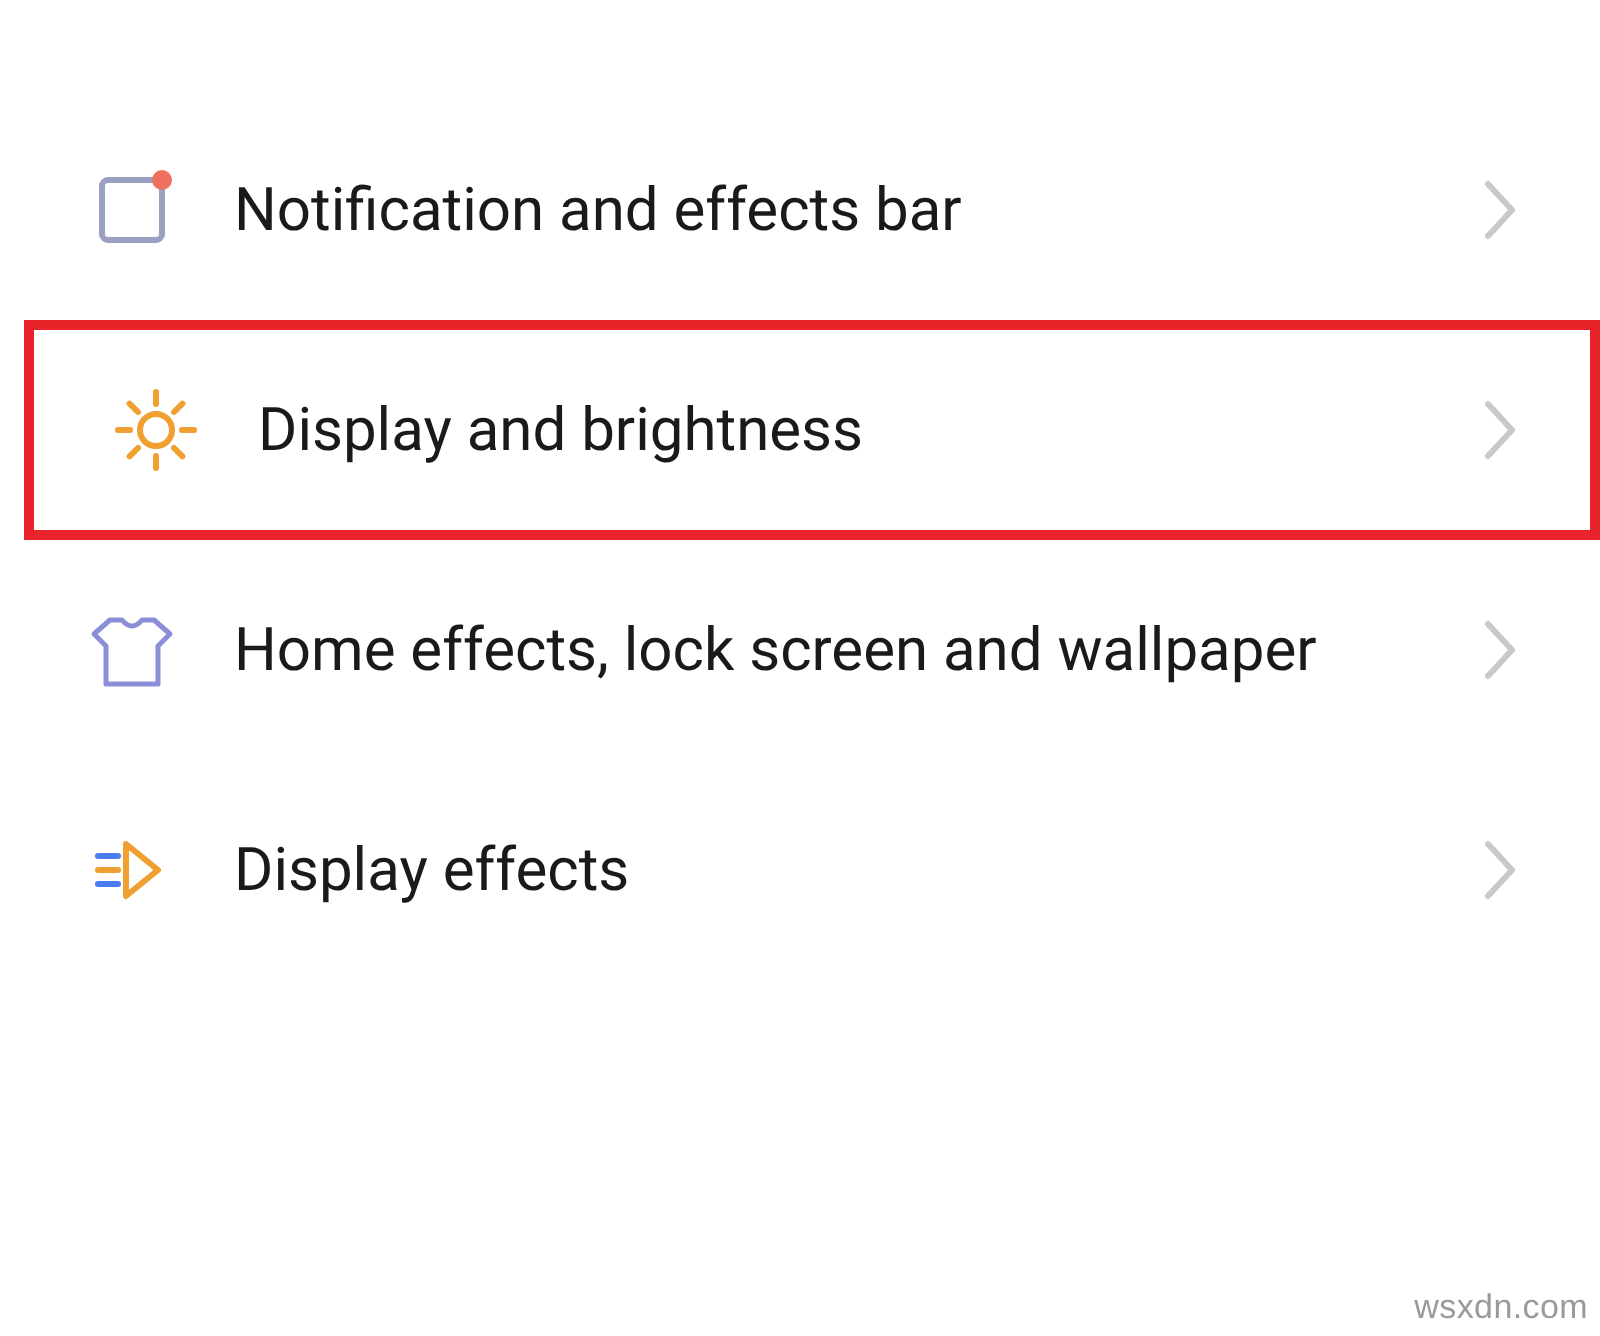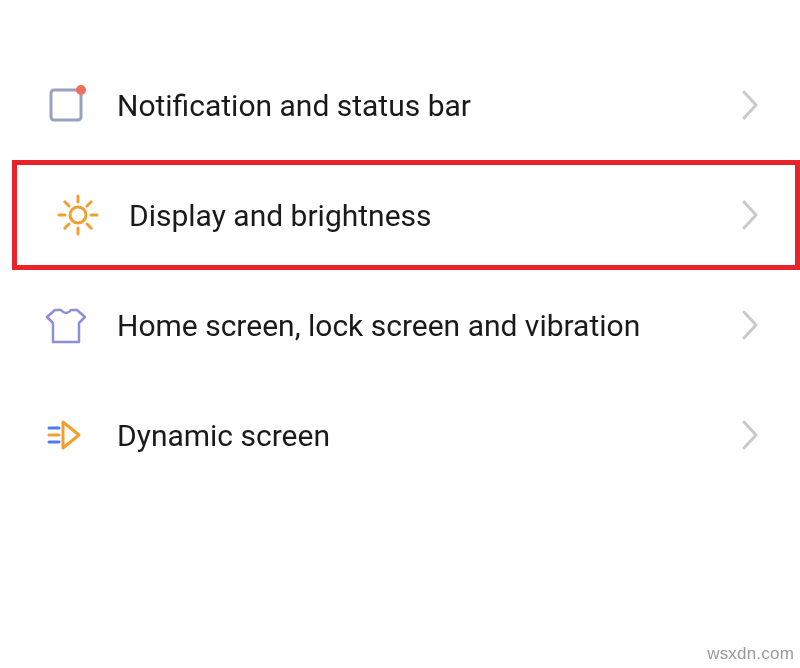--- a/index.html
+++ b/index.html
@@ -70,21 +70,21 @@
 
 <div class="settings-list">
 
   <div class="settings-item">
     <span class="icon-wrap">
       <svg viewBox="0 0 42 42" width="42" height="42">
         <rect x="6" y="6" width="30" height="30" rx="3" ry="3" fill="none" stroke="#9aa0c0" stroke-width="3"></rect>
         <circle cx="36" cy="6" r="5" fill="#f07060"></circle>
       </svg>
     </span>
-    <span class="label">Notification and status bar</span>
+    <span class="label">Notification and effects bar</span>
     <span class="chevron">
       <svg viewBox="0 0 20 34" width="20" height="34">
         <polyline points="4,4 16,17 4,30" fill="none" stroke="#c9c9c9" stroke-width="3" stroke-linecap="round" stroke-linejoin="round"></polyline>
       </svg>
     </span>
   </div>
 
   <div class="settings-item highlighted">
     <span class="icon-wrap">
       <svg viewBox="0 0 42 42" width="42" height="42">
@@ -108,40 +108,40 @@
       </svg>
     </span>
   </div>
 
   <div class="settings-item">
     <span class="icon-wrap">
       <svg viewBox="0 0 42 42" width="42" height="42">
         <path d="M10 6 L16 6 Q21 12 26 6 L32 6 L40 13 L34 19 L34 38 L8 38 L8 19 L2 13 Z" fill="none" stroke="#8a8fd8" stroke-width="2.5" stroke-linejoin="round"></path>
       </svg>
     </span>
-    <span class="label">Home screen, lock screen and vibration</span>
+    <span class="label">Home effects, lock screen and wallpaper</span>
     <span class="chevron">
       <svg viewBox="0 0 20 34" width="20" height="34">
         <polyline points="4,4 16,17 4,30" fill="none" stroke="#c9c9c9" stroke-width="3" stroke-linecap="round" stroke-linejoin="round"></polyline>
       </svg>
     </span>
   </div>
 
   <div class="settings-item">
     <span class="icon-wrap">
       <svg viewBox="0 0 42 42" width="42" height="42">
         <g stroke-width="3" stroke-linecap="round" fill="none">
           <line x1="4" y1="14" x2="14" y2="14" stroke="#4a7cf0"></line>
           <line x1="4" y1="21" x2="14" y2="21" stroke="#f0a030"></line>
           <line x1="4" y1="28" x2="14" y2="28" stroke="#4a7cf0"></line>
           <path d="M18 8 L34 21 L18 34 Z" stroke="#f0a030" stroke-linejoin="round"></path>
         </g>
       </svg>
     </span>
-    <span class="label">Dynamic screen</span>
+    <span class="label">Display effects</span>
     <span class="chevron">
       <svg viewBox="0 0 20 34" width="20" height="34">
         <polyline points="4,4 16,17 4,30" fill="none" stroke="#c9c9c9" stroke-width="3" stroke-linecap="round" stroke-linejoin="round"></polyline>
       </svg>
     </span>
   </div>
 
 
 </div>
 

